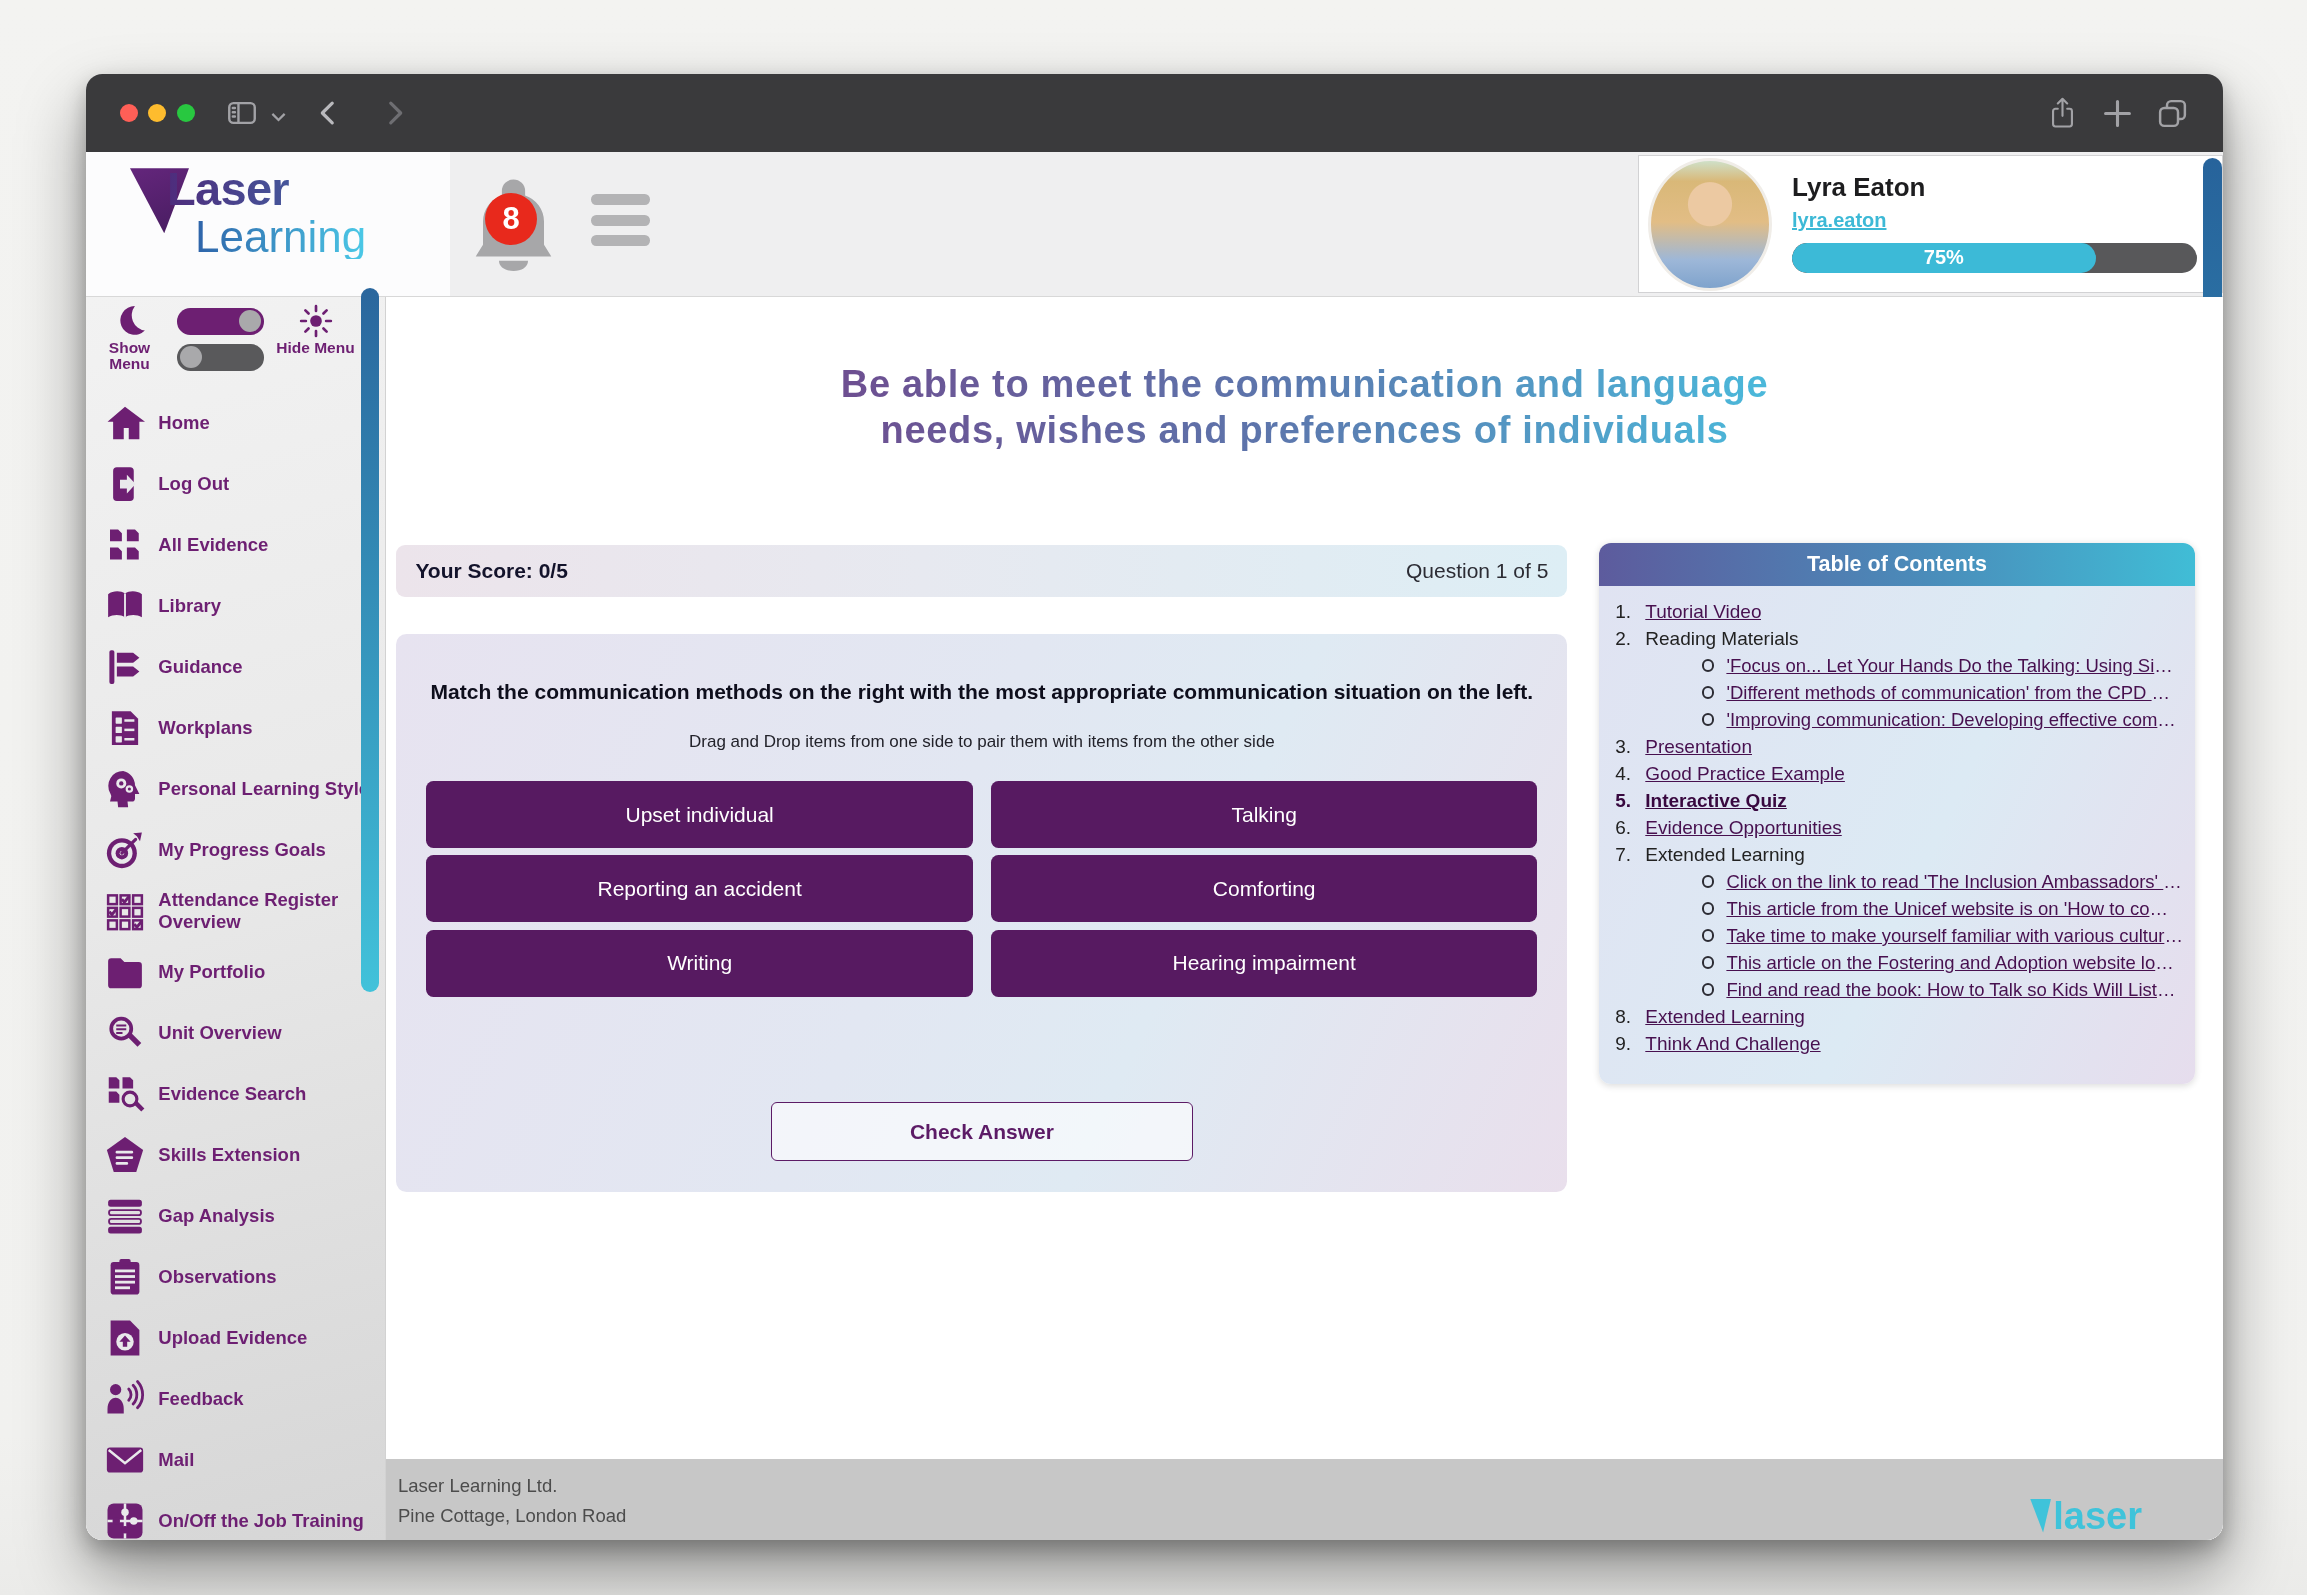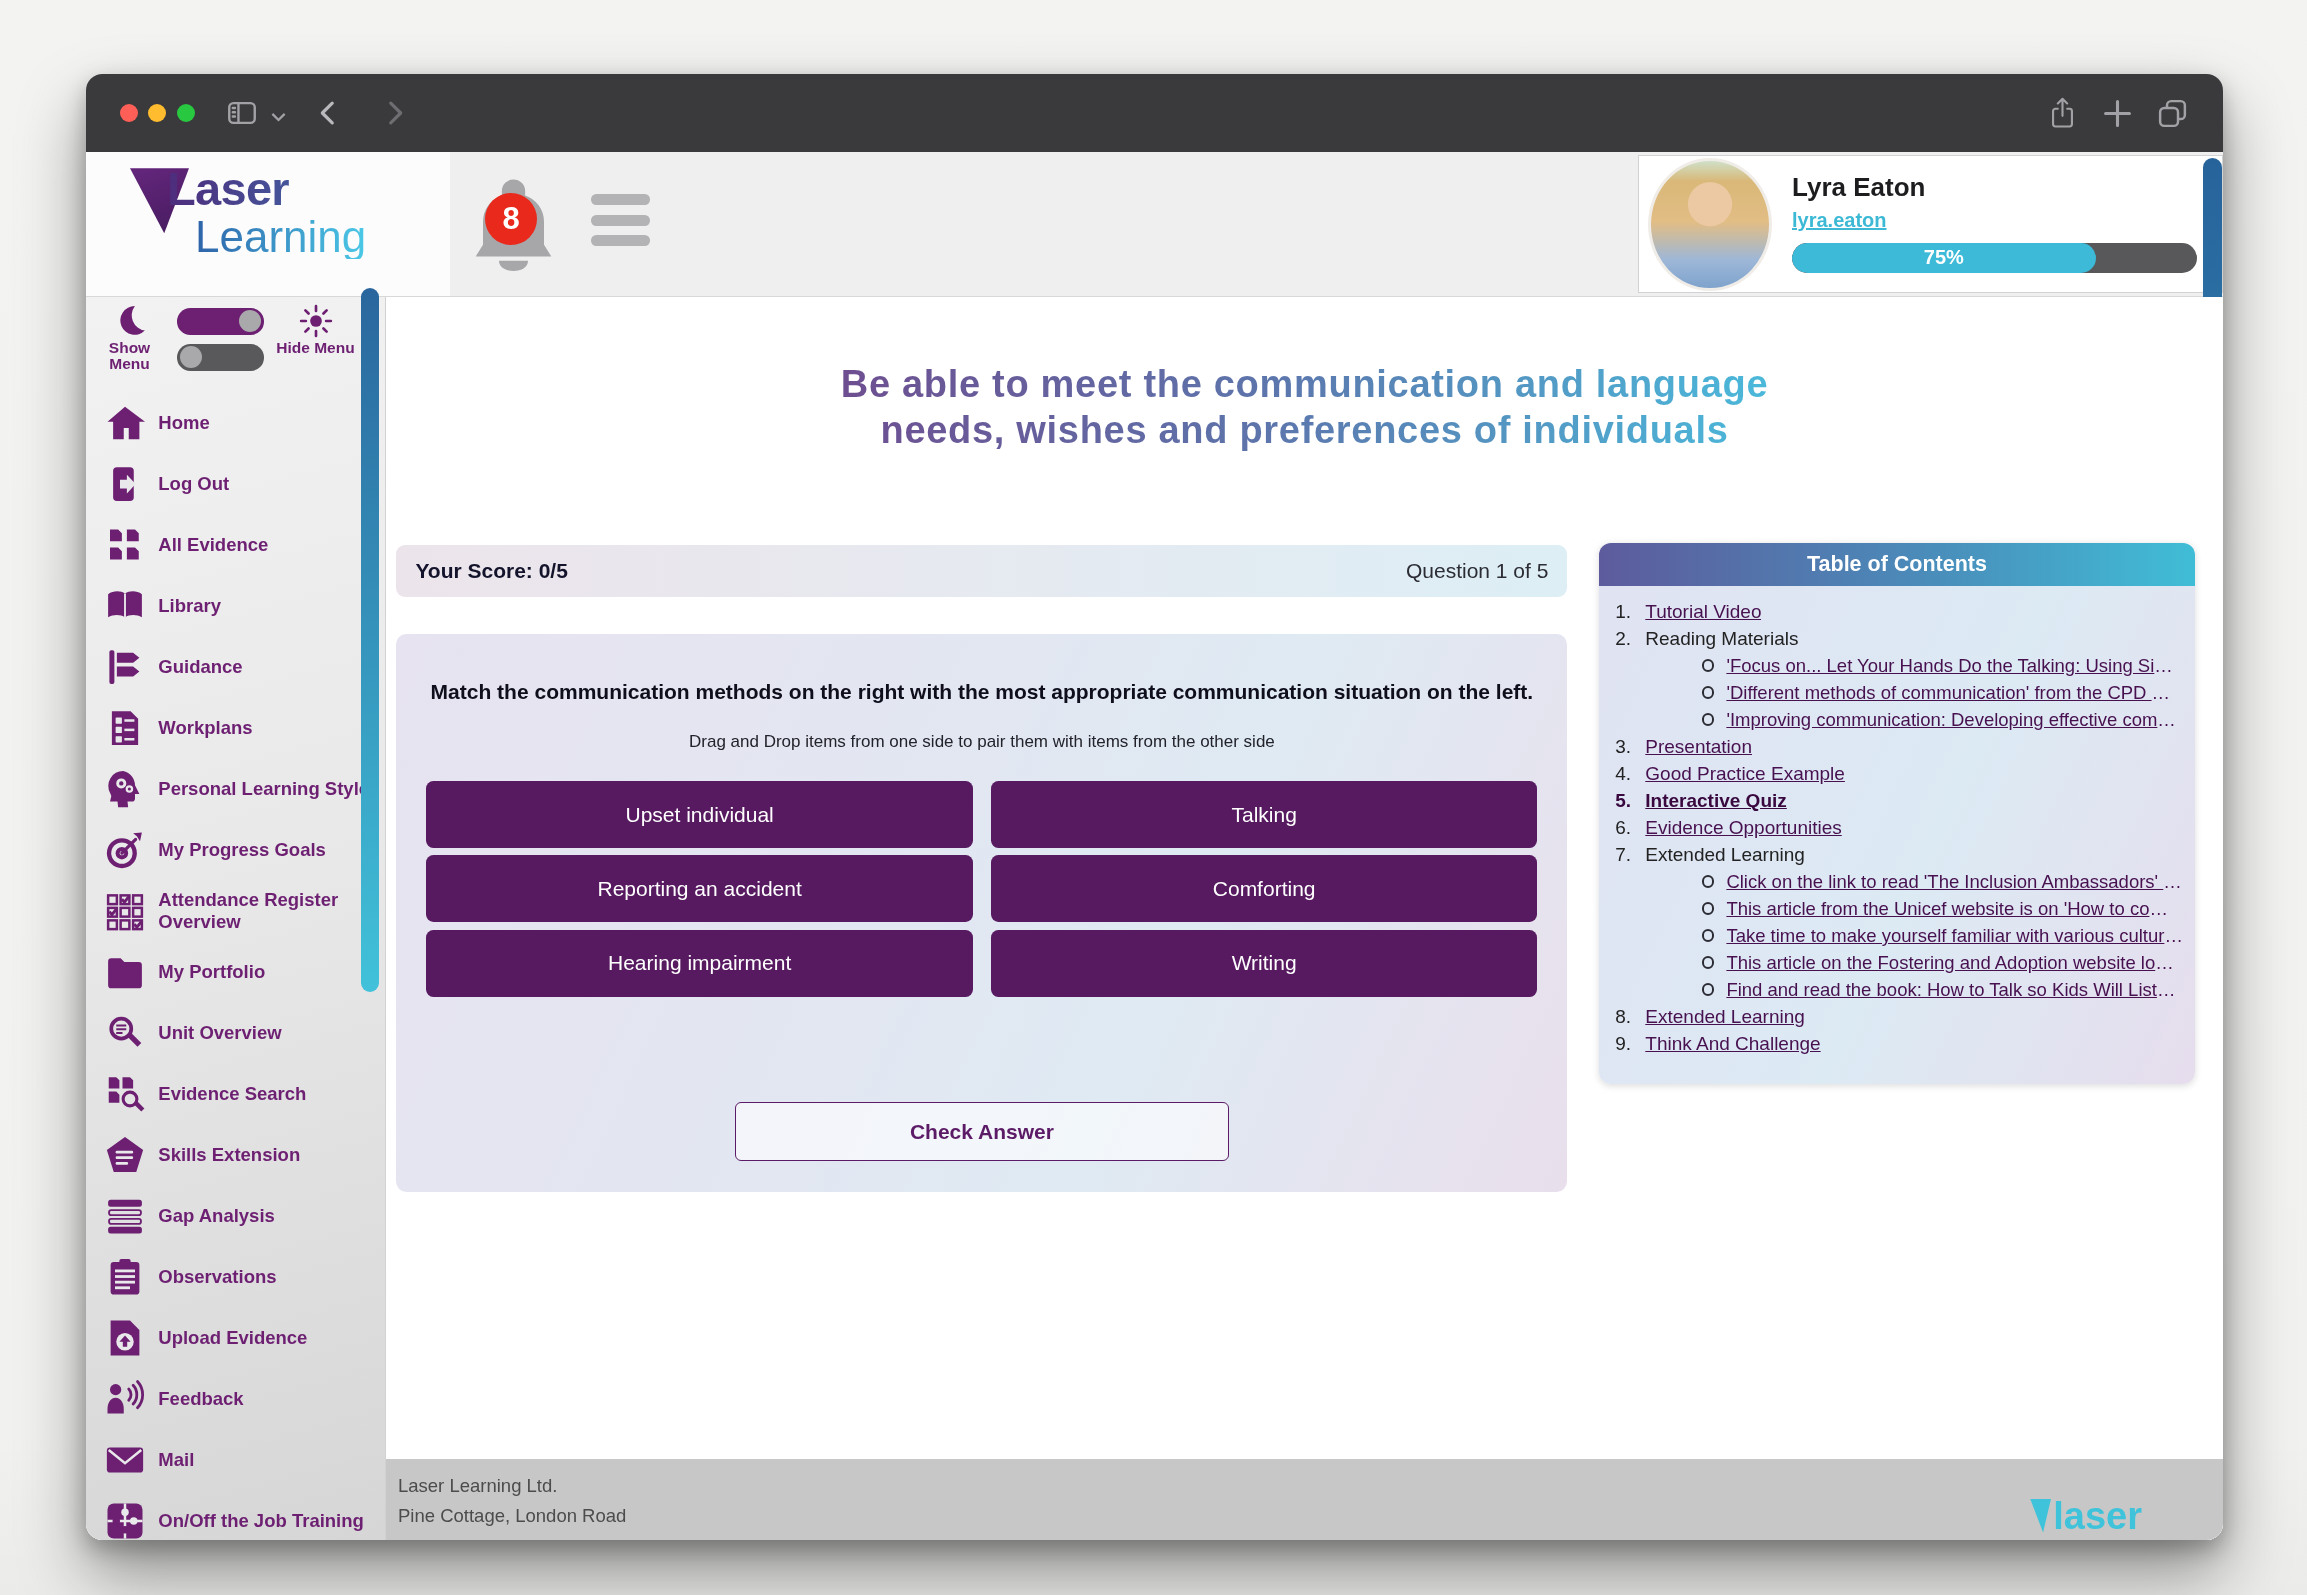--- a/index.html
+++ b/index.html
@@ -94,21 +94,21 @@
   .score{font-size:21px;font-weight:bold;color:#13132b;}
   .qnum{font-size:21px;color:#2c2c34;}
   .quiz-card{position:absolute;left:10.4px;top:337px;width:1171px;height:558px;border-radius:10.4px;
     background:linear-gradient(115deg,#e7e3f0 0%,#e2e7f2 45%,#dfeaf3 65%,#e9dfec 100%);}
   .quiz-prompt{position:absolute;top:46px;left:30px;right:30px;text-align:center;font-size:21px;font-weight:bold;color:#0e0e1c;}
   .quiz-hint{position:absolute;top:98px;left:30px;right:30px;text-align:center;font-size:17px;color:#23232b;}
   .quiz-grid{position:absolute;top:147px;left:30px;right:30px;display:grid;grid-template-columns:1fr 1fr;
     column-gap:18px;row-gap:7.4px;}
   .quiz-chip{height:67px;border-radius:7.4px;background:#571a61;color:#fff;font-size:21px;
     display:flex;align-items:center;justify-content:center;cursor:grab;}
-  .check-btn{position:absolute;top:468px;left:50%;transform:translateX(-50%);width:494px;height:59px;
+  .check-btn{position:absolute;top:468px;left:50%;transform:translateX(-50%);width:422px;height:59px;
     border:1.5px solid #5c1b66;border-radius:6px;background:rgba(255,255,255,.6);color:#5c1b66;
     font-size:21px;font-weight:bold;font-family:inherit;cursor:pointer;}
 
   
   .toc{position:absolute;left:1213px;top:246px;width:596px;height:541px;border-radius:12px;overflow:hidden;
     box-shadow:0 1.5px 7.4px rgba(0,0,0,.14);}
   .toc-header{height:43px;line-height:43px;text-align:center;color:#fff;font-size:21.5px;font-weight:bold;
     background:linear-gradient(90deg,#5d5b9d 0%,#4a8cba 55%,#40bdd6 100%);}
   .toc-body{height:498px;box-sizing:border-box;padding:12px 12px 0 16.3px;
     background:linear-gradient(115deg,#e0e3f2 0%,#dceaf4 55%,#e6dded 100%);}
@@ -443,22 +443,22 @@
         </div>
 
         <div class="quiz-card">
           <div class="quiz-prompt">Match the communication methods on the right with the most appropriate communication situation on the left.</div>
           <div class="quiz-hint">Drag and Drop items from one side to pair them with items from the other side</div>
           <div class="quiz-grid">
               <div class="quiz-chip">Upset individual</div>
               <div class="quiz-chip">Talking</div>
               <div class="quiz-chip">Reporting an accident</div>
               <div class="quiz-chip">Comforting</div>
+              <div class="quiz-chip">Writing</div>
               <div class="quiz-chip">Hearing impairment</div>
-              <div class="quiz-chip">Writing</div>
             </div>
           <button class="check-btn">Check Answer</button>
         </div>
 
         <aside class="toc">
           <div class="toc-header">Table of Contents</div>
           <div class="toc-body">
               <div class="toc-row">
                 <span class="toc-num">1.</span>
                 <a class="toc-link">Tutorial Video</a>

